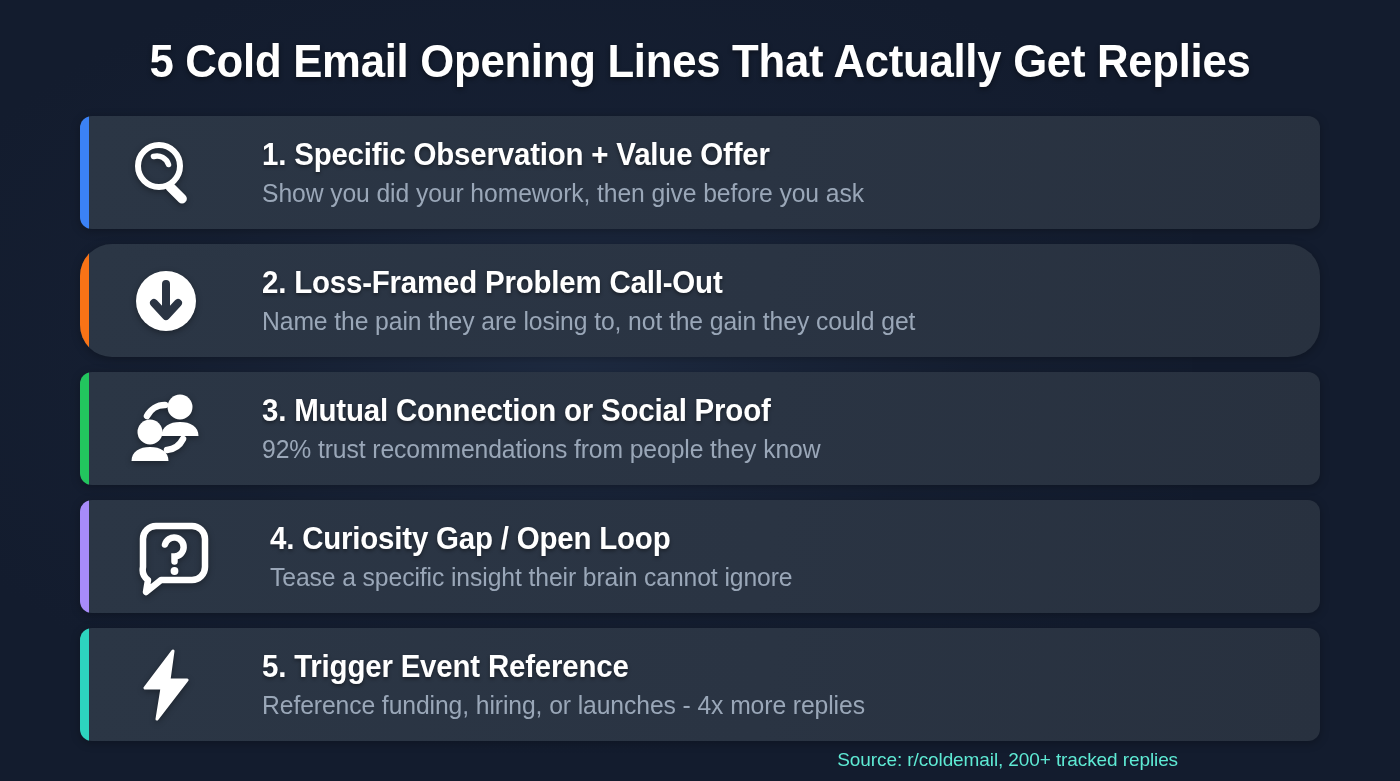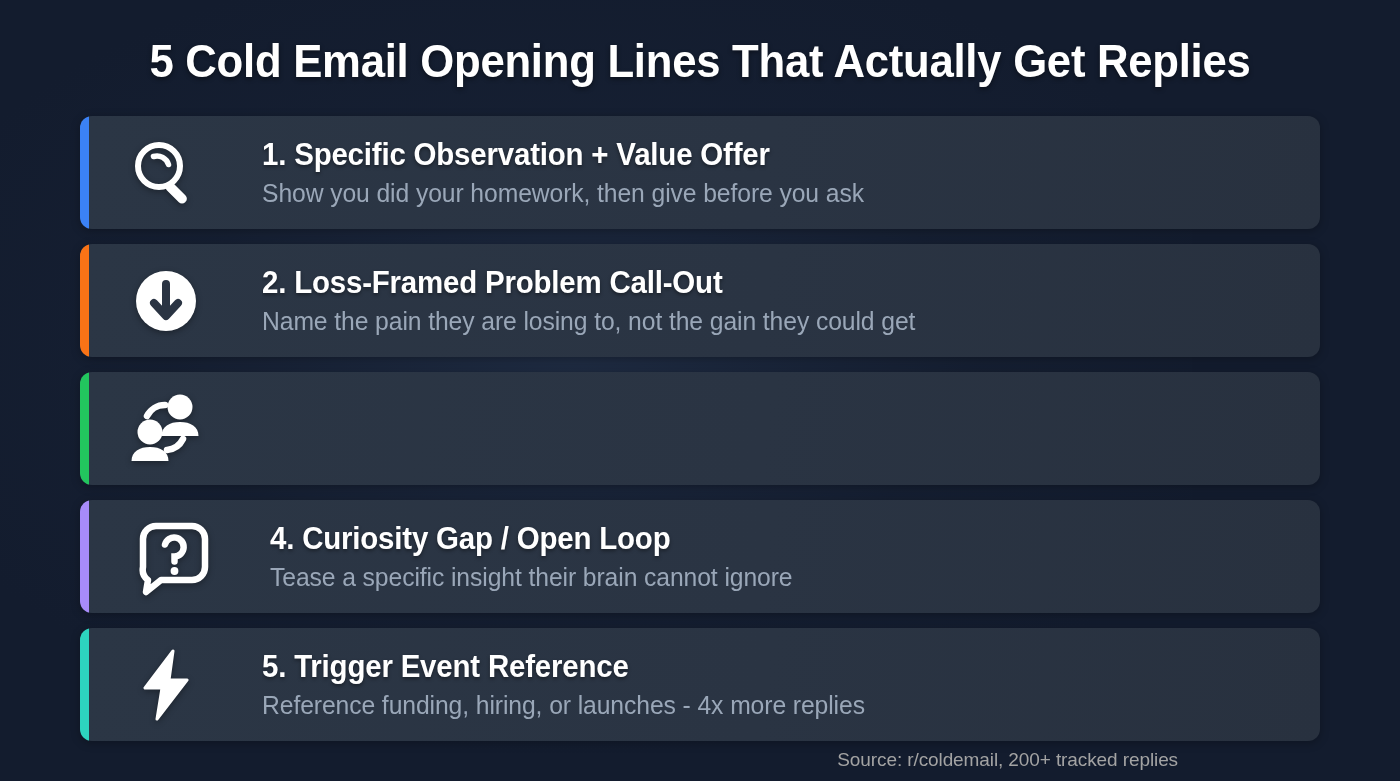--- a/index.html
+++ b/index.html
@@ -159,21 +159,21 @@
           <path d="M26.5 22.5 A12 12 0 0 1 41.5 30.5" stroke="#ffffff" stroke-width="5.5" stroke-linecap="round" fill="none"></path>
           <rect x="44.5" y="46" width="9.5" height="26" rx="4.5" fill="#ffffff" transform="rotate(-45 49 59)"></rect>
         </svg>
       </div>
       <div class="card-text">
         <div class="card-title" style="color: rgb(255, 255, 255);">1. Specific Observation + Value Offer</div>
         <div class="card-sub" style="color: rgb(154, 167, 184);">Show you did your homework, then give before you ask</div>
       </div>
     </div>
 
-    <div class="card" style="background-color: rgb(42, 52, 67);">
+    <div class="card" style="background-color: rgb(42, 52, 67); border-radius: 32px;">
       <div class="accent" style="background: rgb(249, 115, 22);"></div>
       <div class="icon-wrap">
         <svg width="78" height="78" viewBox="0 0 78 78" fill="none">
           <circle cx="39" cy="39" r="30" fill="#ffffff"></circle>
           <path d="M39 22 L39 52 M27 41 L39 54 L51 41" stroke="#2a3443" stroke-width="8" stroke-linecap="round" stroke-linejoin="round" fill="none"></path>
         </svg>
       </div>
       <div class="card-text">
         <div class="card-title" style="color: rgb(255, 255, 255);">2. Loss-Framed Problem Call-Out</div>
         <div class="card-sub" style="color: rgb(154, 167, 184);">Name the pain they are losing to, not the gain they could get</div>
@@ -187,20 +187,24 @@
 
           <circle cx="55" cy="17" r="12.5" fill="#ffffff"></circle>
           <path d="M36.5 46 C36.5 36.5 44.5 32 55 32 C65.5 32 73.5 36.5 73.5 46 Z" fill="#ffffff"></path>
 
           <circle cx="25" cy="42" r="12.5" fill="#ffffff"></circle>
           <path d="M6.5 71 C6.5 61.5 14.5 57 25 57 C35.5 57 43.5 61.5 43.5 71 Z" fill="#ffffff"></path>
 
           <path d="M22 26 A20 20 0 0 1 40 15" stroke="#ffffff" stroke-width="6.5" stroke-linecap="round" fill="none"></path>
           <path d="M42 60 A20 20 0 0 0 58 49" stroke="#ffffff" stroke-width="6.5" stroke-linecap="round" fill="none"></path>
         </svg>
+      </div>
+      <div class="card-text">
+        <div class="card-title" style="color: rgb(255, 255, 255);">3. Mutual Connection or Social Proof</div>
+        <div class="card-sub" style="color: rgb(154, 167, 184);">92% trust recommendations from people they know</div>
       </div>
     </div>
 
     <div class="card" style="background-color: rgb(42, 52, 67); padding-left: 8px;">
       <div class="accent" style="background: rgb(167, 139, 250);"></div>
       <div class="icon-wrap">
         <svg width="78" height="78" viewBox="0 0 78 78" fill="none">
           <path d="M21 8 H57 A13 13 0 0 1 70 21 V49 A13 13 0 0 1 57 62 H26 L11 74 L13 62 A13 13 0 0 1 8 49 V21 A13 13 0 0 1 21 8 Z" stroke="#ffffff" stroke-width="6.5" stroke-linejoin="round" fill="none"></path>
           <path d="M30 26.5 A9.5 9.5 0 1 1 39.5 38.5 V43.5" stroke="#ffffff" stroke-width="6.5" stroke-linecap="round" fill="none"></path>
           <circle cx="39.5" cy="53" r="3.9" fill="#ffffff"></circle>
@@ -220,15 +224,15 @@
         </svg>
       </div>
       <div class="card-text">
         <div class="card-title" style="color: rgb(255, 255, 255);">5. Trigger Event Reference</div>
         <div class="card-sub" style="color: rgb(154, 167, 184);">Reference funding, hiring, or launches - 4x more replies</div>
       </div>
     </div>
 
   </div>
 
-  <div class="footer" style="color: #a3a3a3;">Source: r/coldemail, 200+ tracked replies</div>
+  <div class="footer" style="color: #5eead4;">Source: r/coldemail, 200+ tracked replies</div>
 
 </div>
 
 </body></html>

